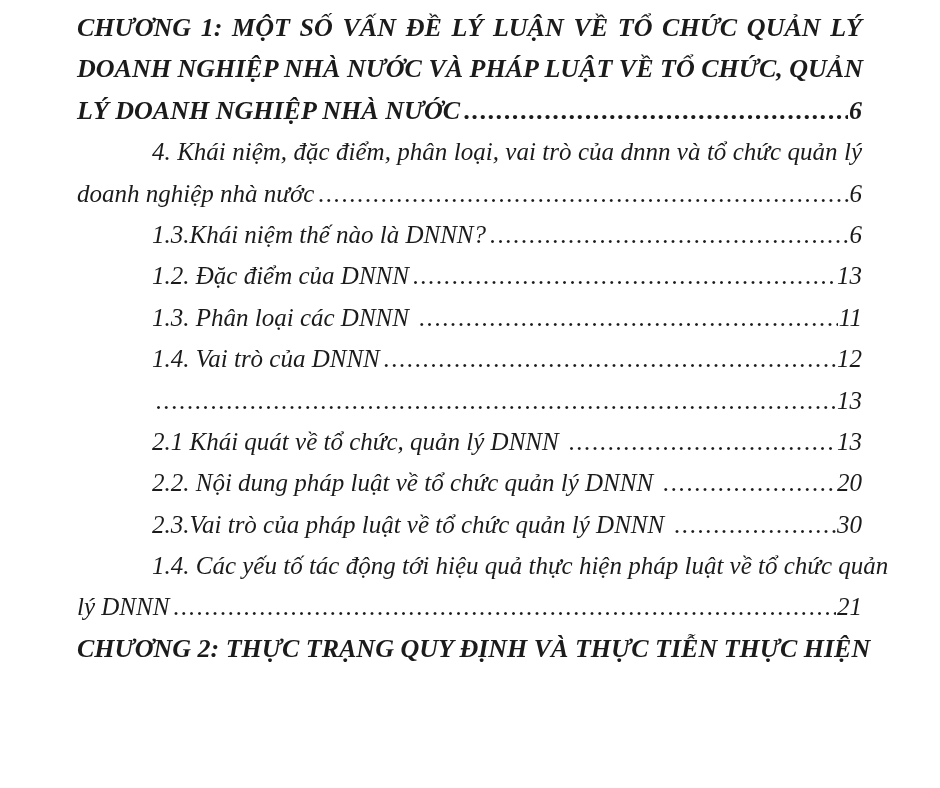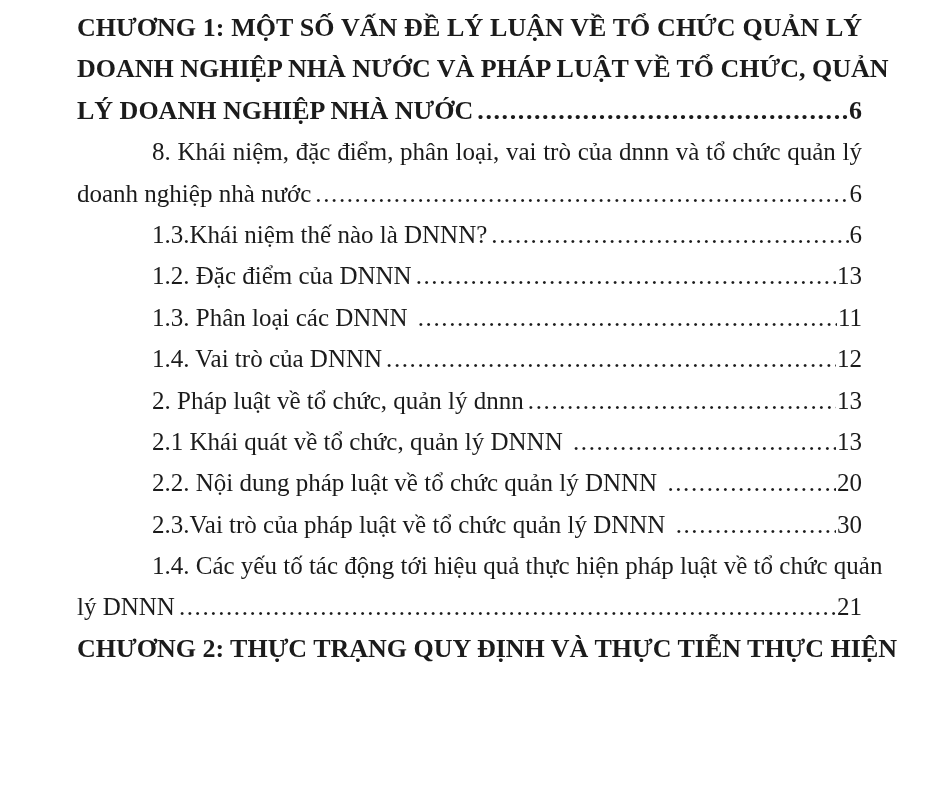--- a/index.html
+++ b/index.html
@@ -28,30 +28,32 @@
     height: 41.4px;
   }
   .heading {
     font-weight: 700;
     font-size: 26px;
   }
   .justify {
     text-align: justify;
     text-align-last: justify;
     white-space: nowrap;
+    font-style: italic;
   }
   .indent-text {
     text-indent: 75px;
   }
   .indent-pad {
     padding-left: 75px;
   }
   .leader {
     display: flex;
     align-items: center;
+    font-style: italic;
   }
   .leader .t {
     flex: 0 0 auto;
     white-space: pre;
   }
   .dots {
     flex: 1 1 auto;
     overflow: hidden;
     white-space: nowrap;
     margin-left: 4px;
@@ -79,21 +81,21 @@
       <span>DOANH NGHIỆP NHÀ NƯỚC VÀ PHÁP LUẬT VỀ TỔ CHỨC, QUẢN</span>
     </div>
 
     <div class="line heading leader">
       <span class="t">LÝ DOANH NGHIỆP NHÀ NƯỚC</span>
       <span class="dots"></span>
       <span class="pg">6</span>
     </div>
 
     <div class="line justify indent-text">
-      <span>8. Khái niệm, đặc điểm, phân loại, vai trò của dnnn và tổ chức quản lý</span>
+      <span>4. Khái niệm, đặc điểm, phân loại, vai trò của dnnn và tổ chức quản lý</span>
     </div>
 
     <div class="line leader">
       <span class="t">doanh nghiệp nhà nước</span>
       <span class="dots"></span>
       <span class="pg">6</span>
     </div>
 
     <div class="line leader indent-pad">
       <span class="t">1.3.Khái niệm thế nào là DNNN?</span>
@@ -113,21 +115,20 @@
       <span class="pg">11</span>
     </div>
 
     <div class="line leader indent-pad">
       <span class="t">1.4. Vai trò của DNNN</span>
       <span class="dots"></span>
       <span class="pg">12</span>
     </div>
 
     <div class="line leader indent-pad">
-      <span class="t">2. Pháp luật về tổ chức, quản lý dnnn</span>
       <span class="dots"></span>
       <span class="pg">13</span>
     </div>
 
     <div class="line leader indent-pad">
       <span class="t">2.1 Khái quát về tổ chức, quản lý DNNN </span>
       <span class="dots"></span>
       <span class="pg">13</span>
     </div>
 

